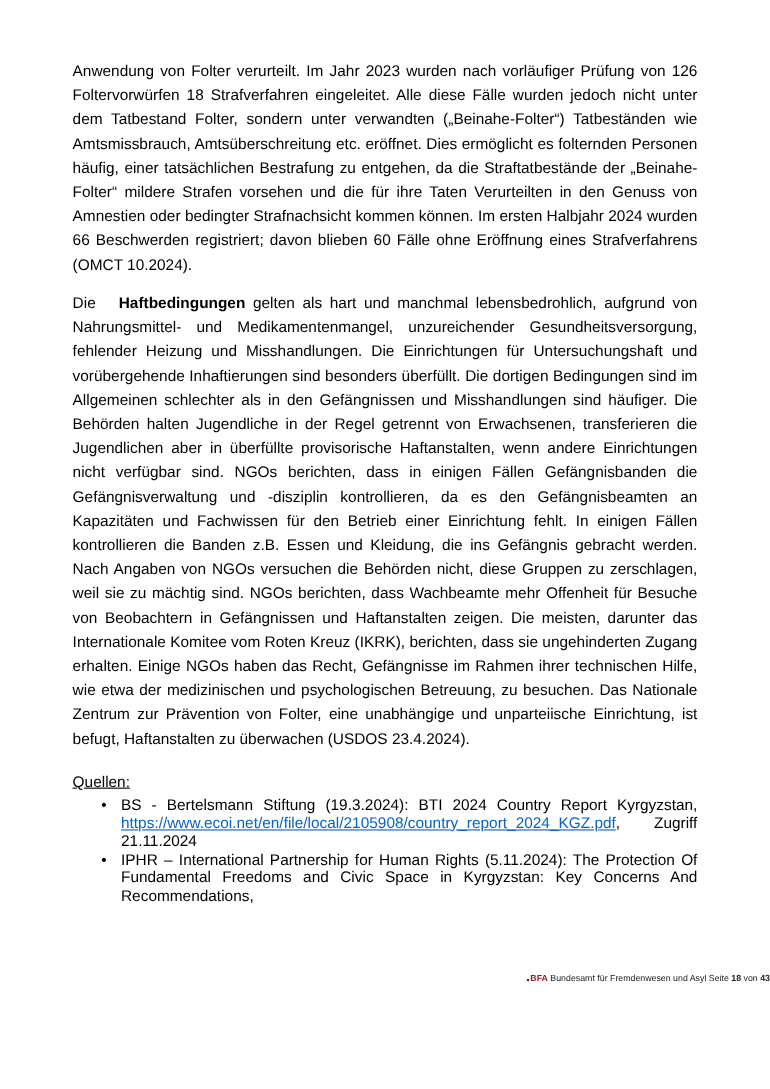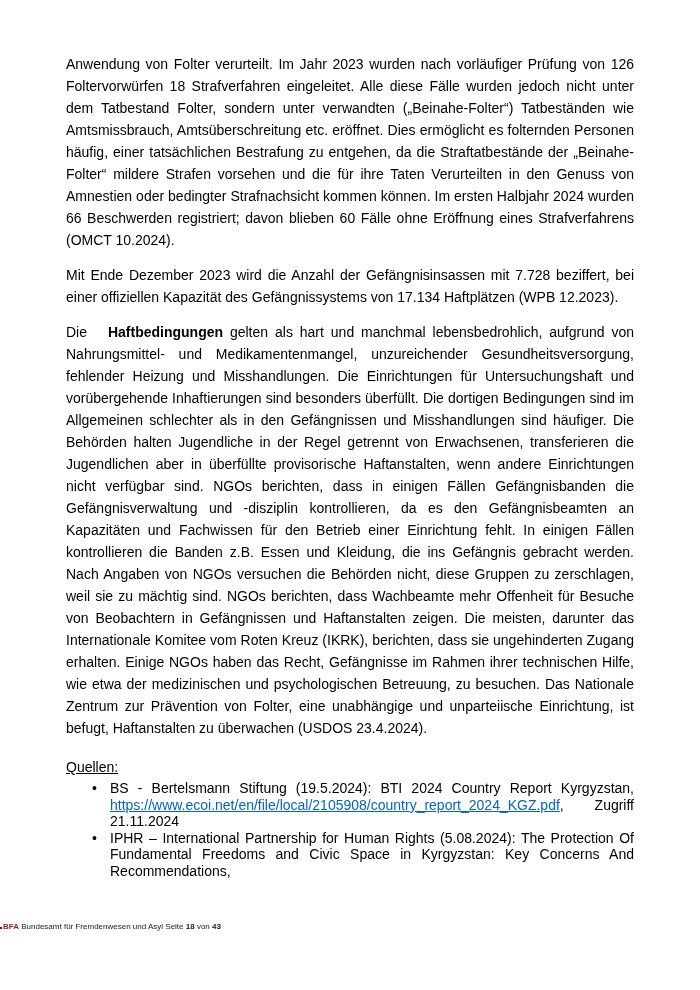--- a/index.html
+++ b/index.html
@@ -56,22 +56,22 @@
   }
   .link {
     color: var(--link-blue, #0563c1);
     text-decoration: underline;
     cursor: pointer;
   }
   .footer {
     position: absolute;
     left: 0;
     right: 0;
-    top: 922px;
-    text-align: left;
+    top: 885px;
+    text-align: right;
     font-size: 8px;
     line-height: 10px;
     color: #1a1a1a;
     white-space: nowrap;
   }
   .footer .b { font-weight: bold; }
   .footer .logo-text {
     color: var(--bfa-red, #9d1a17);
     font-weight: bold;
   }
@@ -85,37 +85,36 @@
   }
 </style>
 </head>
 <body>
 
 <div class="page">
   <div class="content">
 
     <p class="para"><span>Anwendung von Folter verurteilt. Im Jahr 2023 wurden nach vorläufiger Prüfung von 126 Foltervorwürfen 18 Strafverfahren eingeleitet. Alle diese Fälle wurden jedoch nicht unter dem Tatbestand Folter, sondern unter verwandten („Beinahe-Folter“) Tatbeständen wie Amtsmissbrauch, Amtsüberschreitung etc. eröffnet. Dies ermöglicht es folternden Personen häufig, einer tatsächlichen Bestrafung zu entgehen, da die Straftatbestände der „Beinahe-Folter“ mildere Strafen vorsehen und die für ihre Taten Verurteilten in den Genuss von Amnestien oder bedingter Strafnachsicht kommen können. Im ersten Halbjahr 2024 wurden 66 Beschwerden registriert; davon blieben 60 Fälle ohne Eröffnung eines Strafverfahrens (OMCT 10.2024).</span></p>
 
-    <p class="para"><span>Mit Ende Dezember 2023 wird die Anzahl der Gefängnisinsassen mit 7.728 beziffert, bei einer offiziellen Kapazität des Gefängnissystems von 17.134 Haftplätzen (WPB 12.2023).</span></p>
 
     <p class="para"><span>Die </span><span class="b">Haftbedingungen</span><span> gelten als hart und manchmal lebensbedrohlich, aufgrund von Nahrungsmittel- und Medikamentenmangel, unzureichender Gesundheitsversorgung, fehlender Heizung und Misshandlungen. Die Einrichtungen für Untersuchungshaft und vorübergehende Inhaftierungen sind besonders überfüllt. Die dortigen Bedingungen sind im Allgemeinen schlechter als in den Gefängnissen und Misshandlungen sind häufiger. Die Behörden halten Jugendliche in der Regel getrennt von Erwachsenen, transferieren die Jugendlichen aber in überfüllte provisorische Haftanstalten, wenn andere Einrichtungen nicht verfügbar sind. NGOs berichten, dass in einigen Fällen Gefängnisbanden die Gefängnisverwaltung und -disziplin kontrollieren, da es den Gefängnisbeamten an Kapazitäten und Fachwissen für den Betrieb einer Einrichtung fehlt. In einigen Fällen kontrollieren die Banden z.B. Essen und Kleidung, die ins Gefängnis gebracht werden. Nach Angaben von NGOs versuchen die Behörden nicht, diese Gruppen zu zerschlagen, weil sie zu mächtig sind. NGOs berichten, dass Wachbeamte mehr Offenheit für Besuche von Beobachtern in Gefängnissen und Haftanstalten zeigen. Die meisten, darunter das Internationale Komitee vom Roten Kreuz (IKRK), berichten, dass sie ungehinderten Zugang erhalten. Einige NGOs haben das Recht, Gefängnisse im Rahmen ihrer technischen Hilfe, wie etwa der medizinischen und psychologischen Betreuung, zu besuchen. Das Nationale Zentrum zur Prävention von Folter, eine unabhängige und unparteiische Einrichtung, ist befugt, Haftanstalten zu überwachen (USDOS 23.4.2024).</span></p>
 
 
     <p class="sources-heading">
       <span class="u">Quellen:</span>
     </p>
 
     <ul class="sources-list">
       <li>
         <span class="bullet">•</span>
-        <span class="li-text"><span>BS - Bertelsmann Stiftung (19.5.2024): BTI 2024 Country Report Kyrgyzstan, </span><a href="#" class="link">https://www.ecoi.net/en/file/local/2105908/country_report_2024_KGZ.pdf</a><span>, Zugriff 21.11.2024</span></span>
+        <span class="li-text"><span>BS - Bertelsmann Stiftung (19.3.2024): BTI 2024 Country Report Kyrgyzstan, </span><a href="#" class="link">https://www.ecoi.net/en/file/local/2105908/country_report_2024_KGZ.pdf</a><span>, Zugriff 21.11.2024</span></span>
       </li>
       <li>
         <span class="bullet">•</span>
-        <span class="li-text"><span>IPHR – International Partnership for Human Rights (5.08.2024): The Protection Of Funda­mental Freedoms and Civic Space in Kyrgyzstan: Key Concerns And Recommendations,</span></span>
+        <span class="li-text"><span>IPHR – International Partnership for Human Rights (5.11.2024): The Protection Of Funda­mental Freedoms and Civic Space in Kyrgyzstan: Key Concerns And Recommendations,</span></span>
       </li>
     </ul>
   </div>
 
   <div class="footer">
     <span class="logo-mark"></span><span><span class="b logo-text">BFA</span><span> Bundesamt für Fremdenwesen und Asyl Seite </span><span class="b">18</span><span> von </span><span class="b">43</span></span>
   </div>
 </div>
 
 </body></html>

